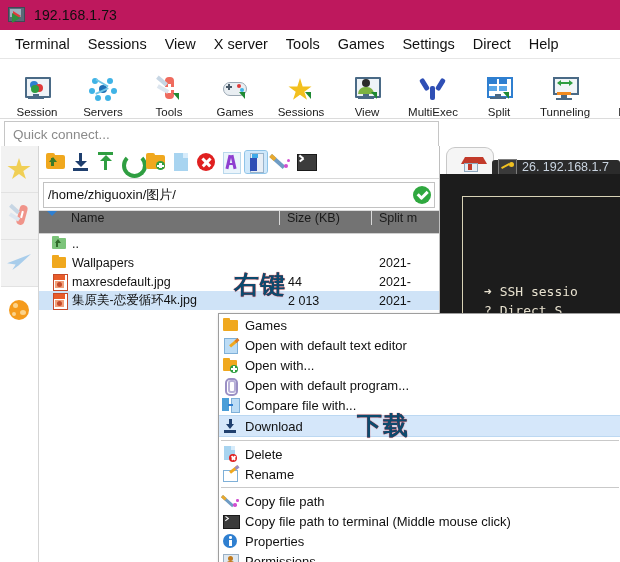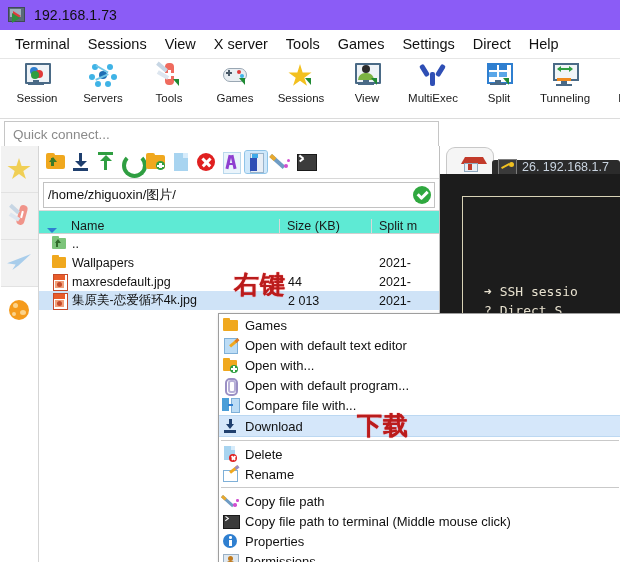--- a/index.html
+++ b/index.html
@@ -6,30 +6,30 @@
   body{
     width:620px;height:562px;overflow:hidden;
     background:#ffffff;
     font-family:"Liberation Sans","DejaVu Sans",sans-serif;
     font-size:12px;color:#1a1a1a;
     -webkit-font-smoothing:antialiased;
   }
   .app{position:relative;width:620px;height:562px;overflow:hidden;background:#fff;}
 
   
-  .titlebar{height:30px;display:flex;align-items:center;padding:0 0 0 8px;background:#8b5cf6;}
+  .titlebar{height:30px;display:flex;align-items:center;padding:0 0 0 8px;background:#be185d;}
   .title-icon{width:18px;height:18px;position:relative;margin-right:8px;flex:none;}
   .title-text{font-size:14px;color:#0f0f0f;letter-spacing:.1px;}
 
   
   .menubar{height:28px;display:flex;align-items:center;background:#fff;padding-left:6px;border-bottom:1px solid #e6e6e6;}
   .menu-item{font-size:14.5px;color:#111;padding:2px 9px;cursor:default;white-space:nowrap;}
 
   
-  .toolbar{height:56px;display:flex;align-items:flex-start;background:#fff;padding:3px 0 0 4px;border-bottom:1px solid #dcdcdc;overflow:hidden;}
+  .toolbar{height:56px;display:flex;align-items:flex-end;background:#fff;padding:3px 0 0 4px;border-bottom:1px solid #dcdcdc;overflow:hidden;}
   .tb-btn{width:66px;display:flex;flex-direction:column;align-items:center;gap:2px;cursor:default;flex:none;}
   .tb-ico{width:30px;height:28px;position:relative;}
   .tb-lbl{font-size:11.5px;color:#1a1a1a;white-space:nowrap;}
 
   
   .qc-row{height:30px;display:flex;align-items:center;background:#fff;}
   .qc-input{margin:2px 0 2px 4px;height:24px;width:425px;border:1px solid #c6c6c6;background:#fff;
             display:flex;align-items:center;padding-left:8px;font-size:13.5px;color:#8a8a8a;}
 
   
@@ -43,21 +43,21 @@
 
   
   .sftp{width:400px;flex:none;display:flex;flex-direction:column;background:#fff;border-right:1px solid #bfbfbf;}
   .sftp-tools{height:32px;display:flex;align-items:center;gap:3px;padding-left:6px;border-bottom:1px solid #d8d8d8;background:#fff;}
   .st-ico{width:22px;height:22px;position:relative;display:flex;align-items:center;justify-content:center;border-radius:2px;}
   .st-ico.sel{background:#cfe8fb;outline:1px solid #8fc4e8;}
   .path-row{height:24px;display:flex;align-items:center;border:1px solid #c2c2c2;margin:3px 4px 2px 4px;background:#fff;}
   .path-txt{flex:1;padding-left:4px;font-size:13px;color:#111;white-space:nowrap;overflow:hidden;}
   .path-ok{width:18px;height:18px;margin-right:3px;position:relative;flex:none;}
 
-  .fl-head{height:22px;display:flex;align-items:flex-end;border-top:1px solid #dcdcdc;border-bottom:1px solid #cfcfcf;background:#5eead4;font-size:12.5px;}
+  .fl-head{height:22px;display:flex;align-items:flex-start;border-top:1px solid #dcdcdc;border-bottom:1px solid #cfcfcf;background:#737373;font-size:12.5px;}
   .fh-sort{width:26px;display:flex;align-items:center;justify-content:center;}
   .fh-name{flex:1;padding-left:6px;}
   .fh-size{width:84px;border-left:1px solid #d8d8d8;padding-left:7px;}
   .fh-mod{width:60px;border-left:1px solid #d8d8d8;padding-left:7px;overflow:hidden;white-space:nowrap;}
 
   .fl-rows{flex:1;overflow:hidden;background:#fff;position:relative;}
   .frow{height:19px;display:flex;align-items:center;font-size:12.5px;color:#111;}
   .frow.sel{background:#cfe3f7;}
   .f-ico{width:16px;height:15px;margin-left:13px;margin-right:4px;position:relative;flex:none;}
   .f-name{flex:1;white-space:nowrap;overflow:hidden;}
@@ -82,21 +82,21 @@
 
   
   .ctx{position:absolute;left:218px;top:313px;width:402px;background:#fff;border:1px solid #9e9e9e;
        box-shadow:1px 1px 3px rgba(0,0,0,.22);z-index:40;padding:1px 0 0 0;}
   .ctx-item{height:20px;display:flex;align-items:center;padding-left:3px;font-size:13px;color:#111;white-space:nowrap;}
   .ctx-item.hl{background:#d5e7fa;border-top:1px solid #bcd8f2;border-bottom:1px solid #bcd8f2;}
   .ctx-ico{width:17px;height:16px;margin-right:6px;position:relative;flex:none;}
   .ctx-sep{height:1px;background:#c9c9c9;margin:3px 2px;}
 
   
-  .anno{position:absolute;color:#b91c1c;font-weight:bold;font-size:25px;z-index:60;
+  .anno{position:absolute;color:#0c4a6e;font-weight:bold;font-size:25px;z-index:60;
         font-family:"DejaVu Sans","Liberation Sans",sans-serif;letter-spacing:1px;
         text-shadow:0 0 1px #e60000;}
   #anno-right{left:234px;top:268px;}
   #anno-dl{left:357px;top:409px;}
 
   
   .sq{position:absolute;}
   
   .ti-a{left:0;top:1px;width:15px;height:13px;background:#5a6a78;border:1px solid #3e4a55;}
   .ti-b{left:2px;top:3px;width:11px;height:8px;background:#9fb0bd;}

